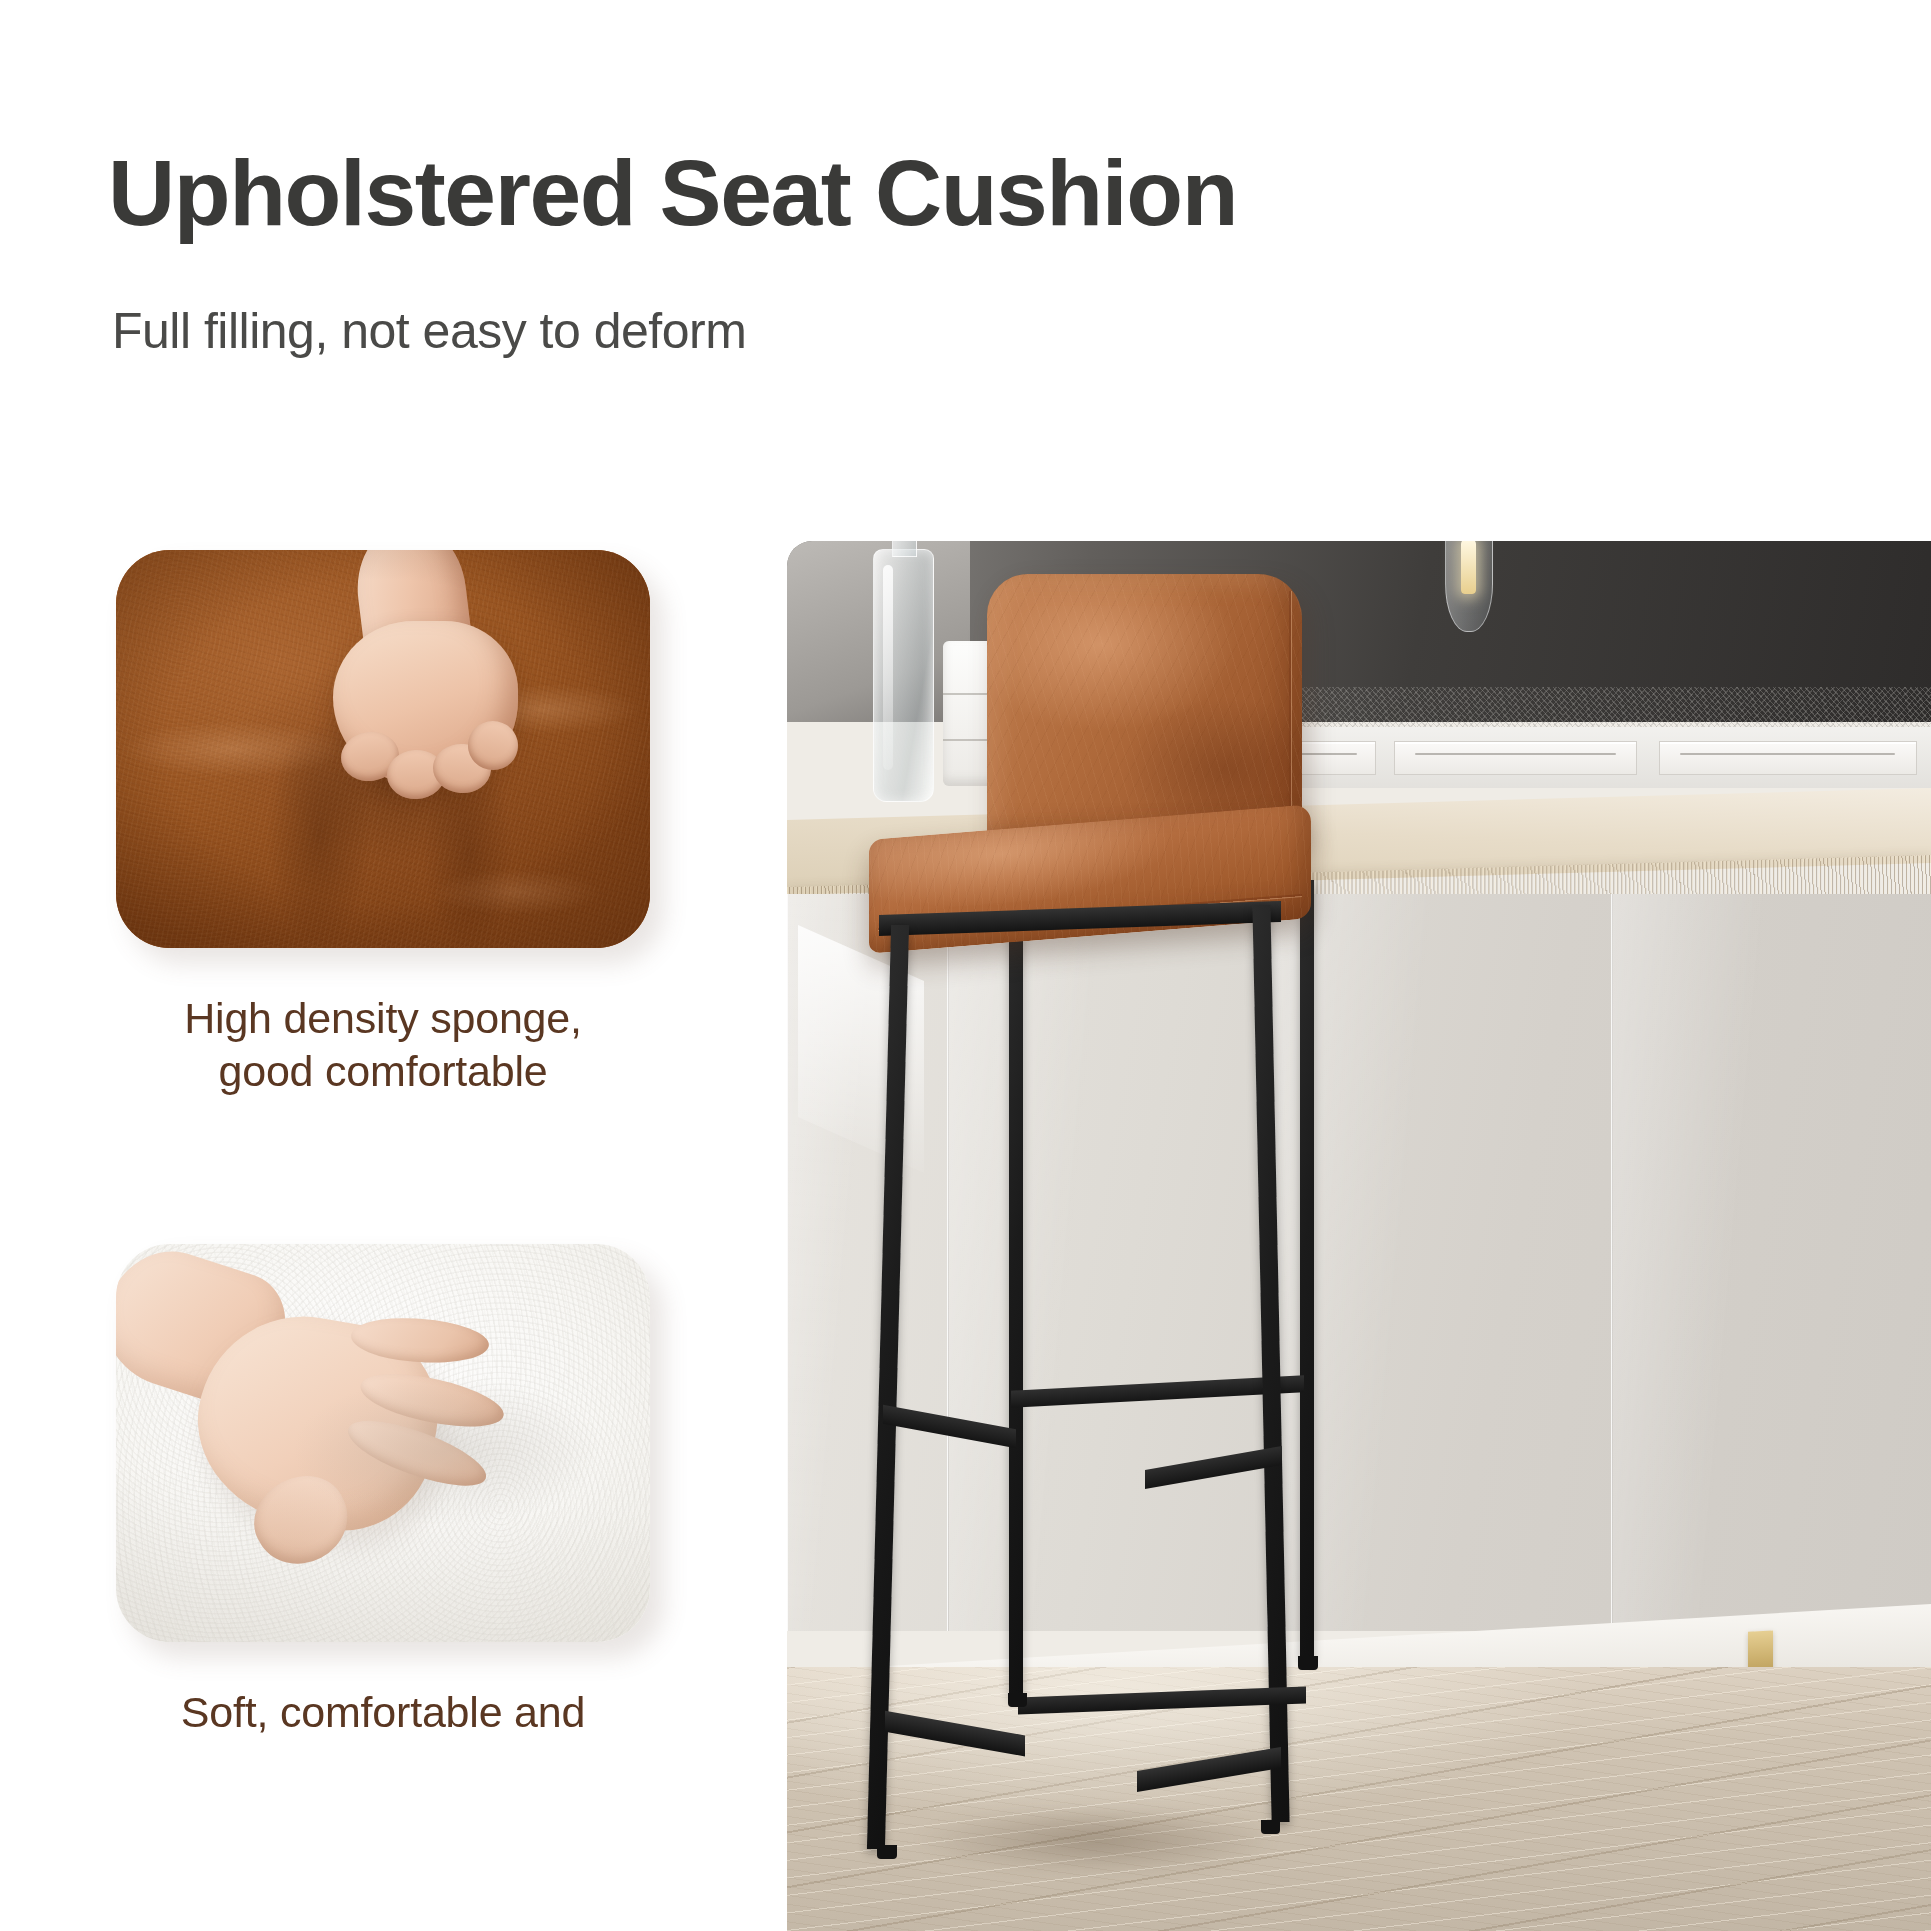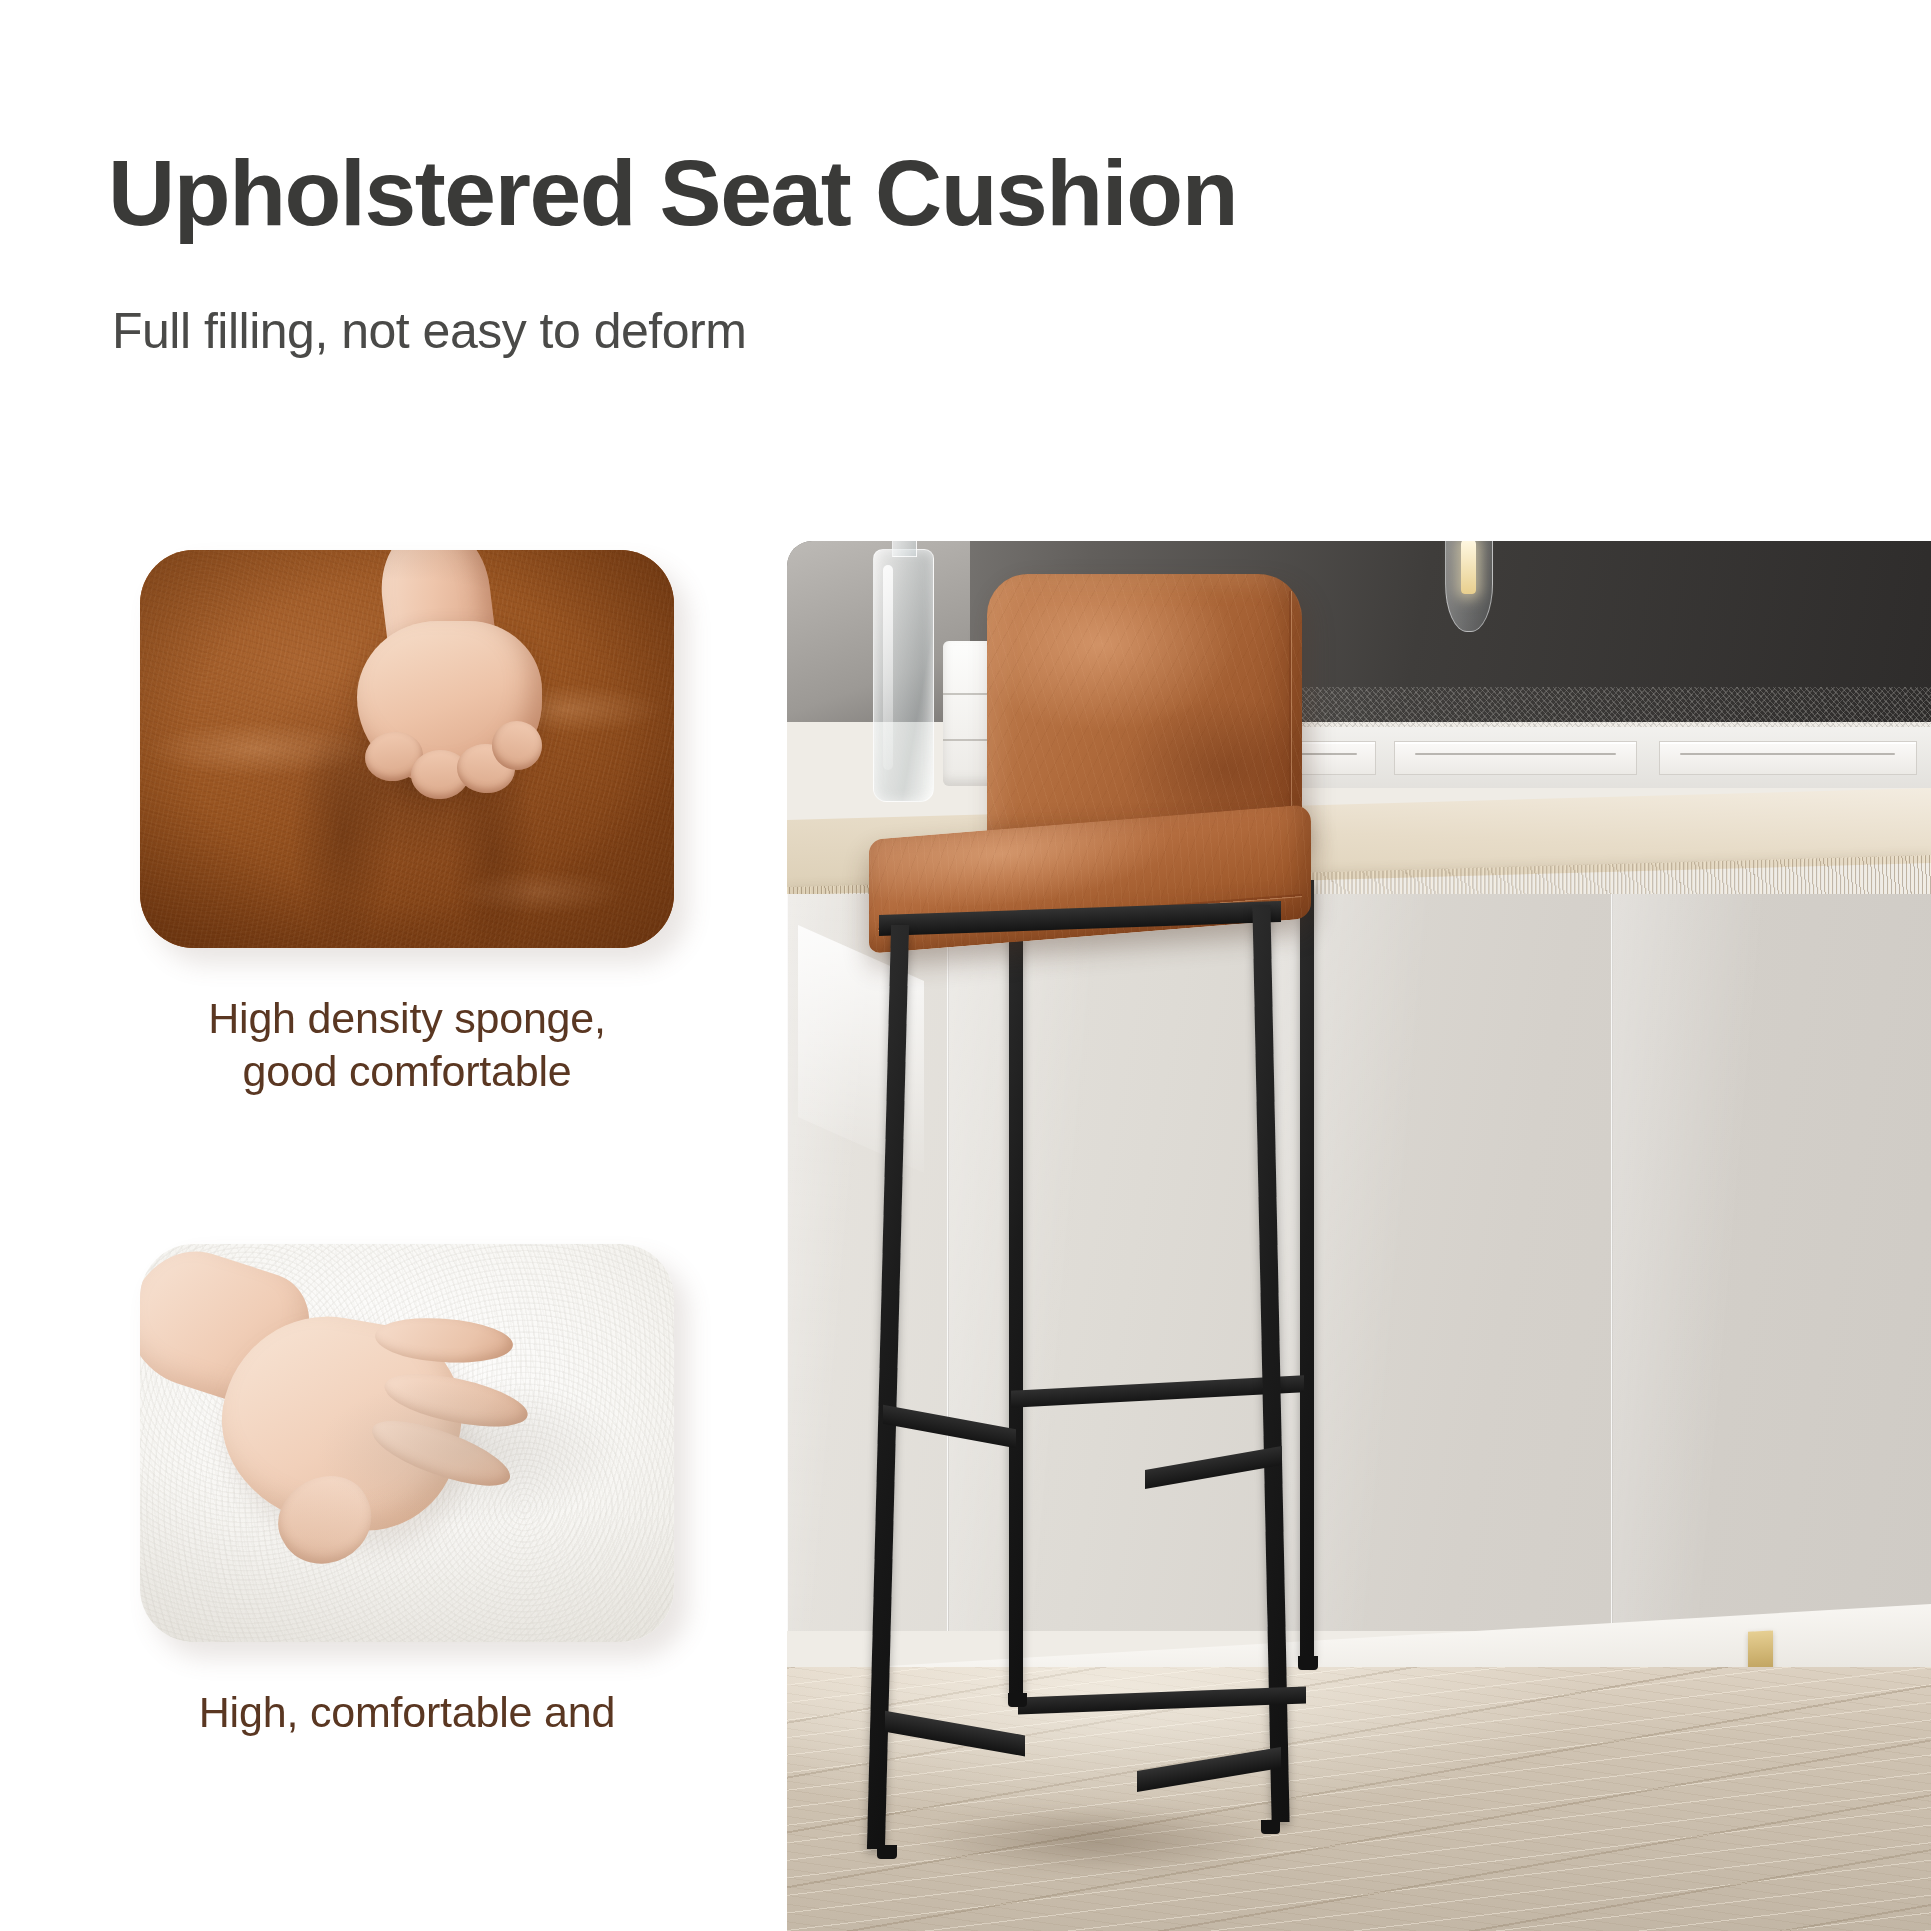--- a/index.html
+++ b/index.html
@@ -37,21 +37,21 @@
     font-weight: 400;
     letter-spacing: -0.5px;
     color: #4a4a48;
     line-height: 1;
     white-space: nowrap;
   }
 
   
   .feature-col { position: absolute; left: 0; top: 0; width: 772px; height: 1931px; }
 
-  .feature-card { position: absolute; left: 140px; width: 534px; }
+  .feature-card { position: absolute; left: 116px; width: 534px; }
   .feature-card.one { top: 550px; }
   .feature-card.two { top: 1244px; }
 
   .thumb {
     position: relative;
     width: 534px;
     height: 398px;
     border-radius: 54px;
     overflow: hidden;
     box-shadow: 13.5px 15.4px 25px rgba(120, 95, 80, 0.16);
@@ -495,21 +495,21 @@
         <div class="arm"></div>
         <div class="back"></div>
         <div class="fg fg1"></div>
         <div class="fg fg2"></div>
         <div class="fg fg3"></div>
         <div class="fg thumbf"></div>
       </div>
       <div class="foam-shade"></div>
     </div>
     <div class="caption">
-      <span class="line">High, comfortable and</span>
+      <span class="line">Soft, comfortable and</span>
     </div>
   </div>
 
 </div>
 
 <div class="hero">
 
   <div class="wall-dark"></div>
   <div class="wall-left"></div>
 

